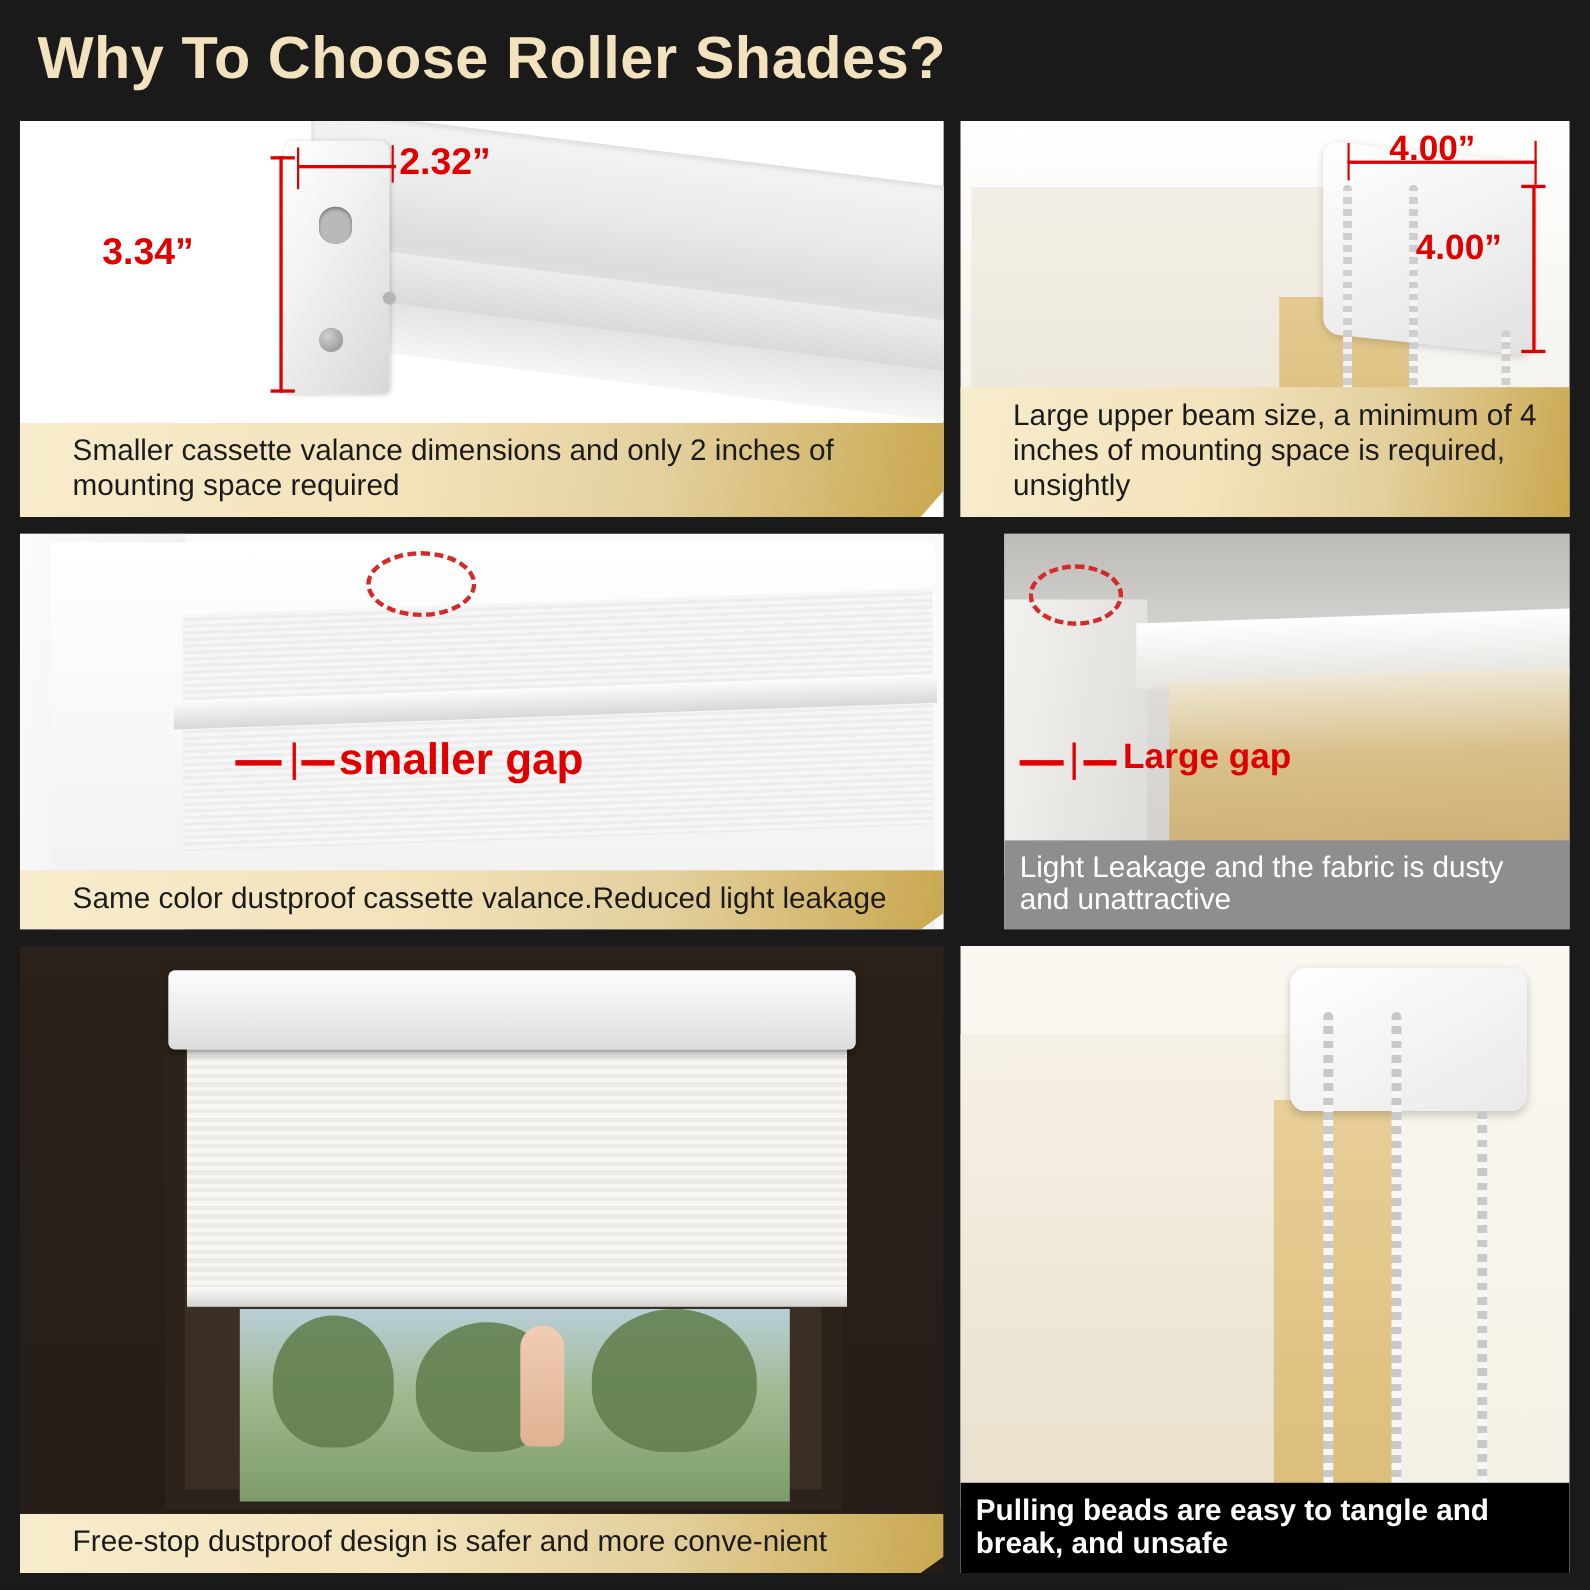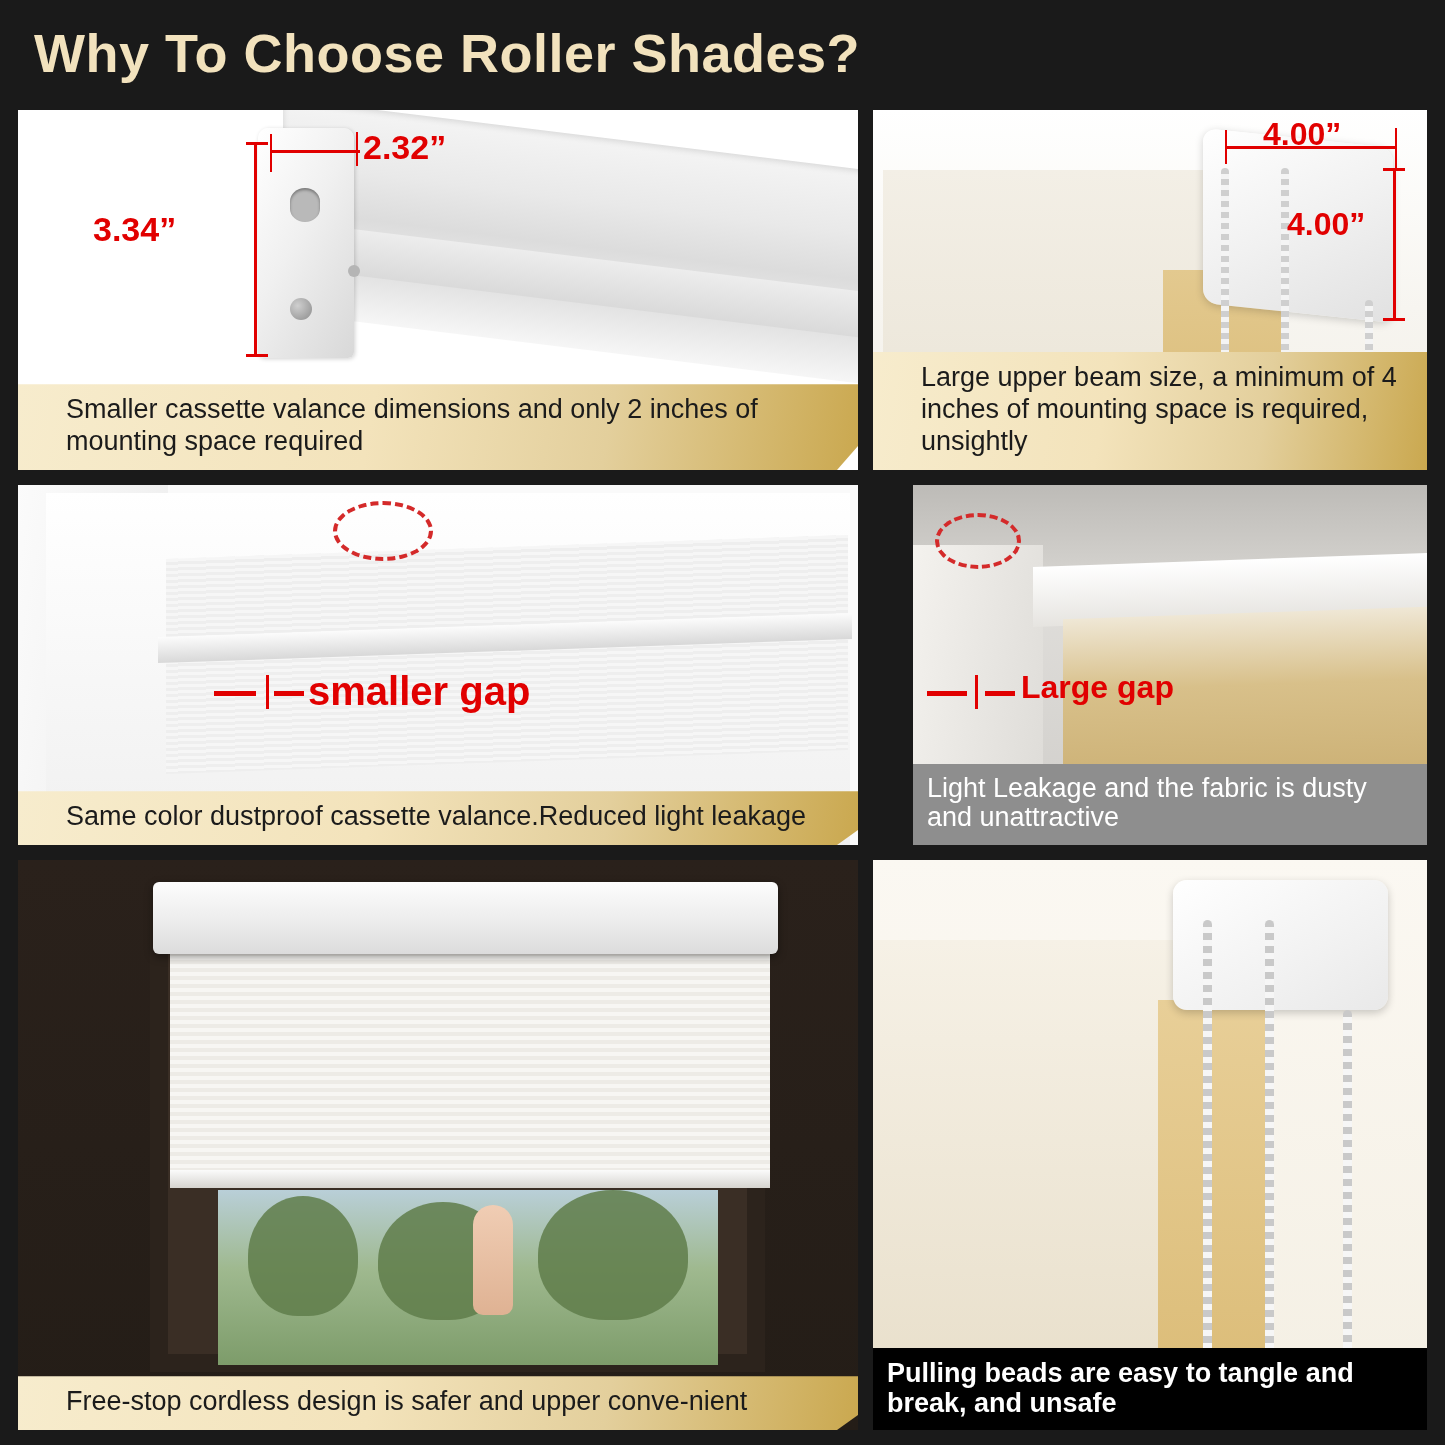--- a/index.html
+++ b/index.html
@@ -303,21 +303,21 @@
         <div class="winframe"></div>
         <div class="glass"></div>
         <div class="tree" style="left:230px;top:336px;width:110px;height:120px;"></div>
         <div class="tree" style="left:360px;top:342px;width:130px;height:118px;"></div>
         <div class="tree" style="left:520px;top:330px;width:150px;height:130px;"></div>
         <div class="hand"></div>
         <div class="shade"></div>
         <div class="bottombar"></div>
         <div class="valance"></div>
 
-        <div class="caption cap-gold clip">Free-stop cordless design is safer and upper conve-nient</div>
+        <div class="caption cap-gold clip">Free-stop dustproof design is safer and more conve-nient</div>
       </div>
     </div>
 
     <div class="cell c-right r3">
       <div class="photo p6">
         <div class="fabA"></div>
         <div class="fabB"></div>
         <div class="beam"></div>
         <div class="chain" style="left:330px;height:450px;"></div>
         <div class="chain" style="left:392px;height:450px;"></div>

